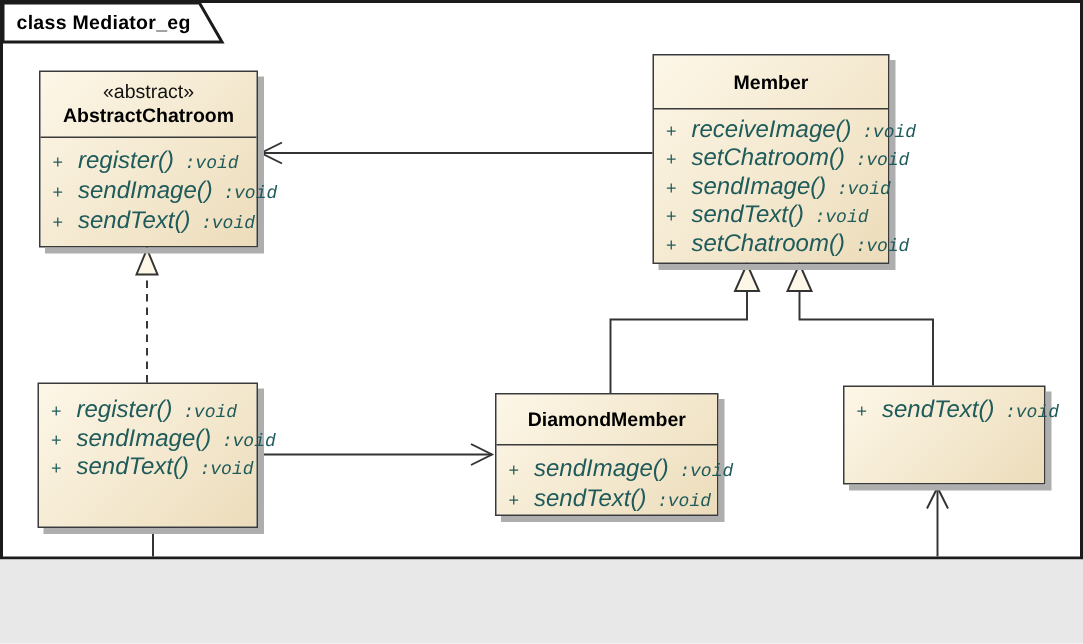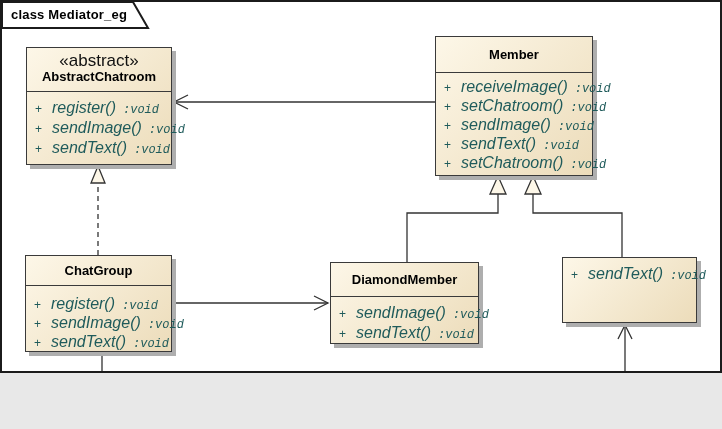--- a/index.html
+++ b/index.html
@@ -15,21 +15,21 @@
   .uml-class{
     position:absolute;box-sizing:border-box;
     border:1px solid var(--box-border,#3a3a3a);
     background:linear-gradient(135deg,var(--box-fill-light,#fdf7e8) 0%,var(--box-fill-dark,#ecdcba) 100%);
     box-shadow:4px 4px 0 0 var(--shadow,#aeaeae);
   }
   .hdr{
     box-sizing:border-box;border-bottom:1px solid var(--box-border,#3a3a3a);
     display:flex;flex-direction:column;justify-content:center;align-items:center;
   }
-  .stereo{font-size:17px;color:#111;line-height:14px;}
+  .stereo{font-size:13px;color:#111;line-height:14px;}
   .cname{font-size:13px;font-weight:bold;color:#000;line-height:17px;}
   .methods{box-sizing:border-box;}
   .m{display:flex;align-items:baseline;padding-left:8px;color:var(--method-text,#1f5b5b);}
   .vis{width:17px;font-size:12px;font-style:normal;flex:0 0 auto;}
   .sig{font-size:16px;font-style:italic;margin-right:7px;white-space:nowrap;}
   .ret{font-size:12px;font-style:italic;white-space:nowrap;font-family:Liberation Mono, monospace;}
   
   #cls-abstractchatroom{left:24px;top:45px;width:146px;height:118px;}
   #cls-abstractchatroom .hdr{height:44px;}
   #cls-abstractchatroom .methods{padding-top:7px;}
@@ -147,23 +147,20 @@
         </div>
       <div class="m">
           <span class="vis">+</span>
           <span class="sig">setChatroom()</span>
           <span class="ret">:void</span>
         </div>
     </div>
   </div>
 
   <div class="uml-class" id="cls-chatgroup">
-    <div class="hdr">
-      <div class="cname">ChatGroup</div>
-    </div>
     <div class="methods">
       <div class="m">
           <span class="vis">+</span>
           <span class="sig">register()</span>
           <span class="ret">:void</span>
         </div>
       <div class="m">
           <span class="vis">+</span>
           <span class="sig">sendImage()</span>
           <span class="ret">:void</span>

